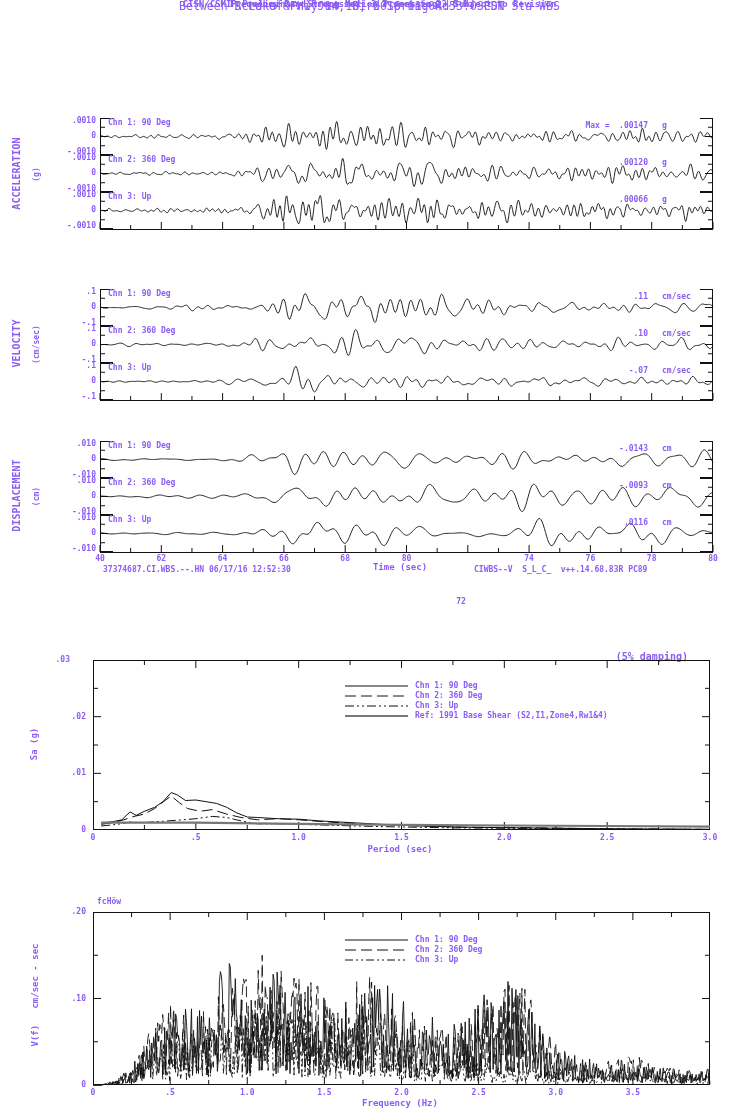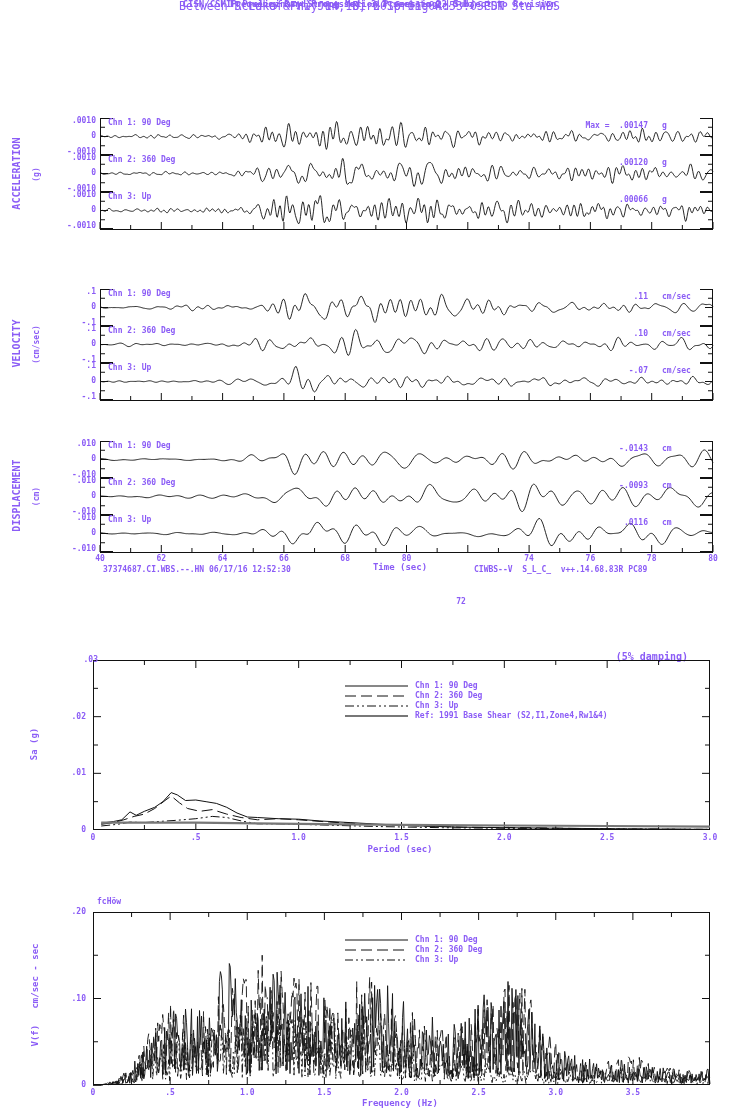--- a/index.html
+++ b/index.html
@@ -345,21 +345,21 @@
       <line x1="616" y1="141.66666666666666" x2="612" y2="141.66666666666666" stroke="#111111" stroke-width="1"></line>
       <path d="M8.2,163.2L20.6,161.5L28.8,159.8L37.0,151.9L43.2,155.3L51.4,151.3L61.7,147.3L69.9,141.7L78.2,132.6L84.3,134.9L92.5,140.5L102.8,140.0L113.1,141.7L123.4,143.4L133.7,147.3L144.0,153.0L154.3,157.0L164.5,157.5L185.1,158.7L205.7,159.2L226.2,160.9L257.1,162.6L287.9,164.3L329.1,166.0L370.2,167.2L411.3,167.7L473.0,168.3L534.7,168.9L617.0,169.4" fill="none" stroke="#111111" stroke-width="1" stroke-linejoin="round"></path>
       <line x1="252" y1="26" x2="315" y2="26" stroke="#111111" stroke-width="1"></line>
       <path d="M8.2,164.3L20.6,162.6L30.8,159.8L41.1,156.4L51.4,154.1L61.7,148.5L72.0,140.5L78.2,136.0L86.4,142.8L94.6,148.5L106.9,151.3L119.3,149.6L133.7,154.1L148.1,157.5L164.5,159.8L185.1,158.7L205.7,159.8L236.5,162.1L267.4,163.8L308.5,165.5L370.2,167.2L431.9,167.7L514.2,168.9L617.0,169.4" fill="none" stroke="#111111" stroke-width="1" stroke-linejoin="round" stroke-dasharray="11,5"></path>
       <line x1="252" y1="36" x2="315" y2="36" stroke="#111111" stroke-width="1" stroke-dasharray="11,5"></line>
       <path d="M8.2,166.0L24.7,164.3L37.0,162.1L51.4,162.6L65.8,161.5L82.3,160.4L102.8,158.7L119.3,156.4L133.7,157.5L148.1,160.9L164.5,163.8L185.1,163.8L205.7,164.3L246.8,165.5L287.9,166.6L349.6,167.7L411.3,168.3L514.2,168.9L617.0,169.4" fill="none" stroke="#111111" stroke-width="1" stroke-linejoin="round" stroke-dasharray="9,3,2,3,2,3"></path>
       <line x1="252" y1="46" x2="315" y2="46" stroke="#111111" stroke-width="1" stroke-dasharray="9,3,2,3,2,3"></line>
       <path d="M8.2,162.6L102.8,162.6L205.7,163.8L308.5,164.9L411.3,165.5L514.2,166.0L617.0,166.6" fill="none" stroke="#777777" stroke-width="2.2" stroke-linejoin="round"></path>
       <line x1="252" y1="56" x2="315" y2="56" stroke="#777777" stroke-width="2.2"></line>
     </svg>
-    <div class="lbl sm rgt" style="left: 52px; top: 656px; width: 46px;">.03</div>
+    <div class="lbl sm rgt" style="left: 24px; top: 656px; width: 46px;">.03</div>
     <div class="lbl sm rgt" style="left: 40px; top: 712.667px; width: 46px;">.02</div>
     <div class="lbl sm rgt" style="left: 40px; top: 769.333px; width: 46px;">.01</div>
     <div class="lbl sm rgt" style="left: 40px; top: 826px; width: 46px;">0</div>
     <div class="lbl sm ctr" style="left: 78px; top: 834px; width: 30px;">0</div>
     <div class="lbl sm ctr" style="left: 180.833px; top: 834px; width: 30px;">.5</div>
     <div class="lbl sm ctr" style="left: 283.667px; top: 834px; width: 30px;">1.0</div>
     <div class="lbl sm ctr" style="left: 386.5px; top: 834px; width: 30px;">1.5</div>
     <div class="lbl sm ctr" style="left: 489.333px; top: 834px; width: 30px;">2.0</div>
     <div class="lbl sm ctr" style="left: 592.167px; top: 834px; width: 30px;">2.5</div>
     <div class="lbl sm ctr" style="left: 695px; top: 834px; width: 30px;">3.0</div>

